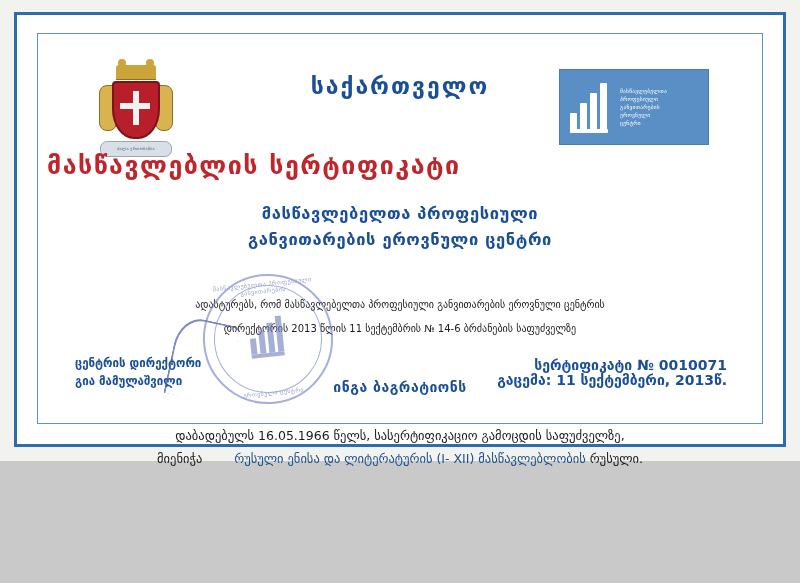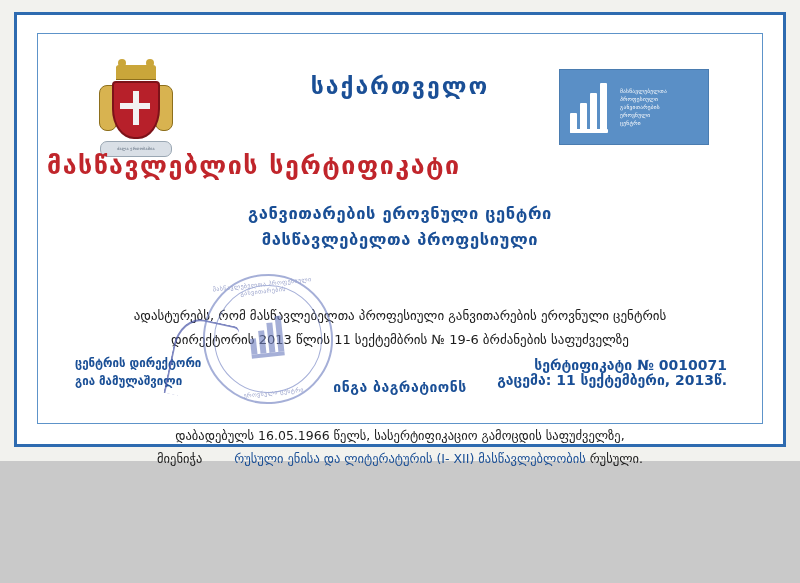--- a/index.html
+++ b/index.html
@@ -223,24 +223,24 @@
     color: #1a4f96;
     font-size: 16.5px;
     font-weight: bold;
     line-height: 26px;
     letter-spacing: .6px;
   }
   .body-text {
     position: absolute;
     left: 60px;
     right: 60px;
-    top: 265px;
+    top: 254px;
     text-align: center;
     color: #1b1b1b;
-    font-size: 13px;
+    font-size: 10px;
     line-height: 24px;
   }
   .recipient {
     position: absolute;
     left: 0;
     right: 0;
     top: 340px;
     text-align: center;
     color: #1a4f96;
     font-size: 14px;
@@ -384,27 +384,27 @@
           <div>ეროვნული</div>
           <div>ცენტრი</div>
         </div>
       </div>
 
       <div class="country">საქართველო</div>
 
       <div class="title">მასწავლებლის სერტიფიკატი</div>
 
       <div class="org">
+        <div>მასწავლებელთა პროფესიული</div>
         <div>განვითარების ეროვნული ცენტრი</div>
-        <div>მასწავლებელთა პროფესიული</div>
       </div>
 
       <div class="body-text">
         <div>ადასტურებს, რომ მასწავლებელთა პროფესიული განვითარების ეროვნული ცენტრის</div>
-        <div>დირექტორის 2013 წლის 11 სექტემბრის № 19-6 ბრძანების საფუძველზე</div>
+        <div>დირექტორის 2013 წლის 11 სექტემბრის № 14-6 ბრძანების საფუძველზე</div>
       </div>
 
       <div class="recipient">ინგა ბაგრატიონს</div>
 
       <div class="details">
         <div>დაბადებულს 16.05.1966 წელს, სასერტიფიკაციო გამოცდის საფუძველზე,</div>
         <div>
           <span>მიენიჭა </span><span class="subject">რუსული ენისა და ლიტერატურის (I- XII) მასწავლებლობის</span><span> რუსული.</span>
         </div>
       </div>

